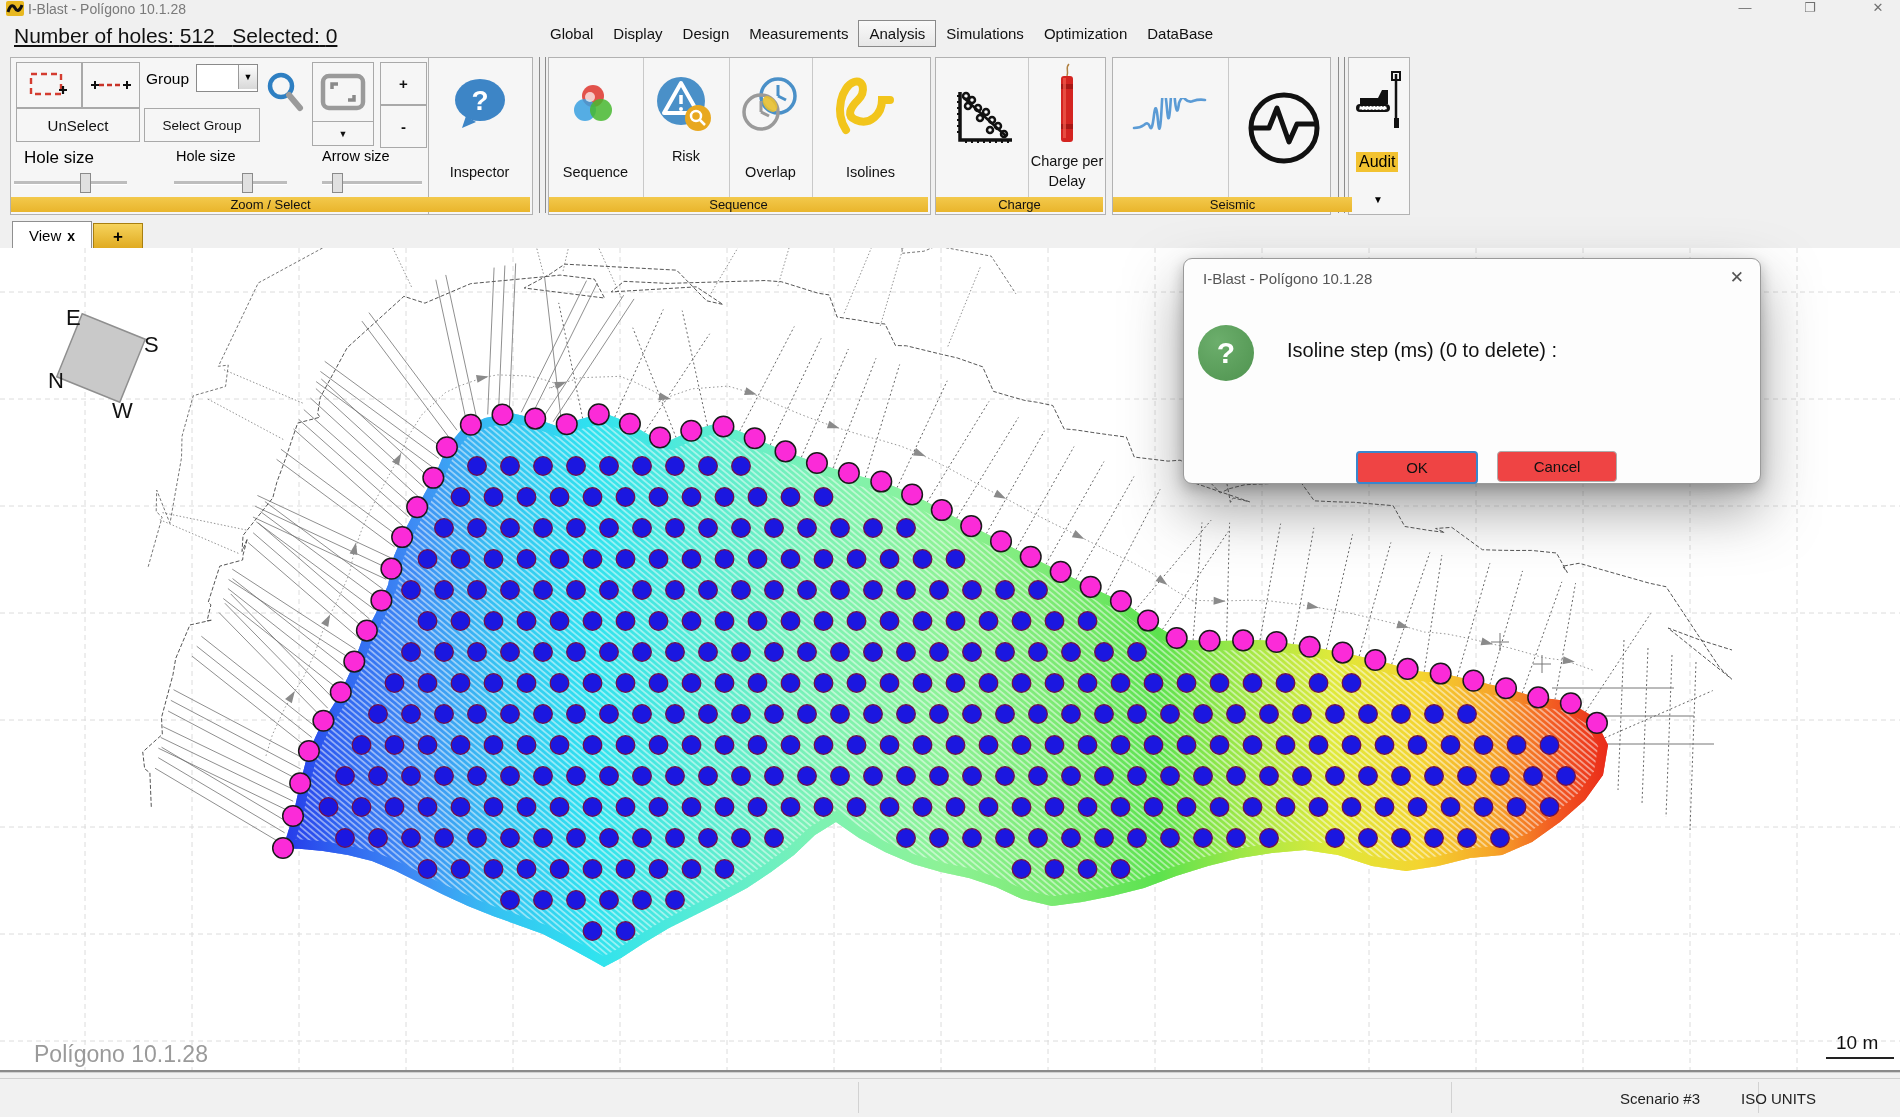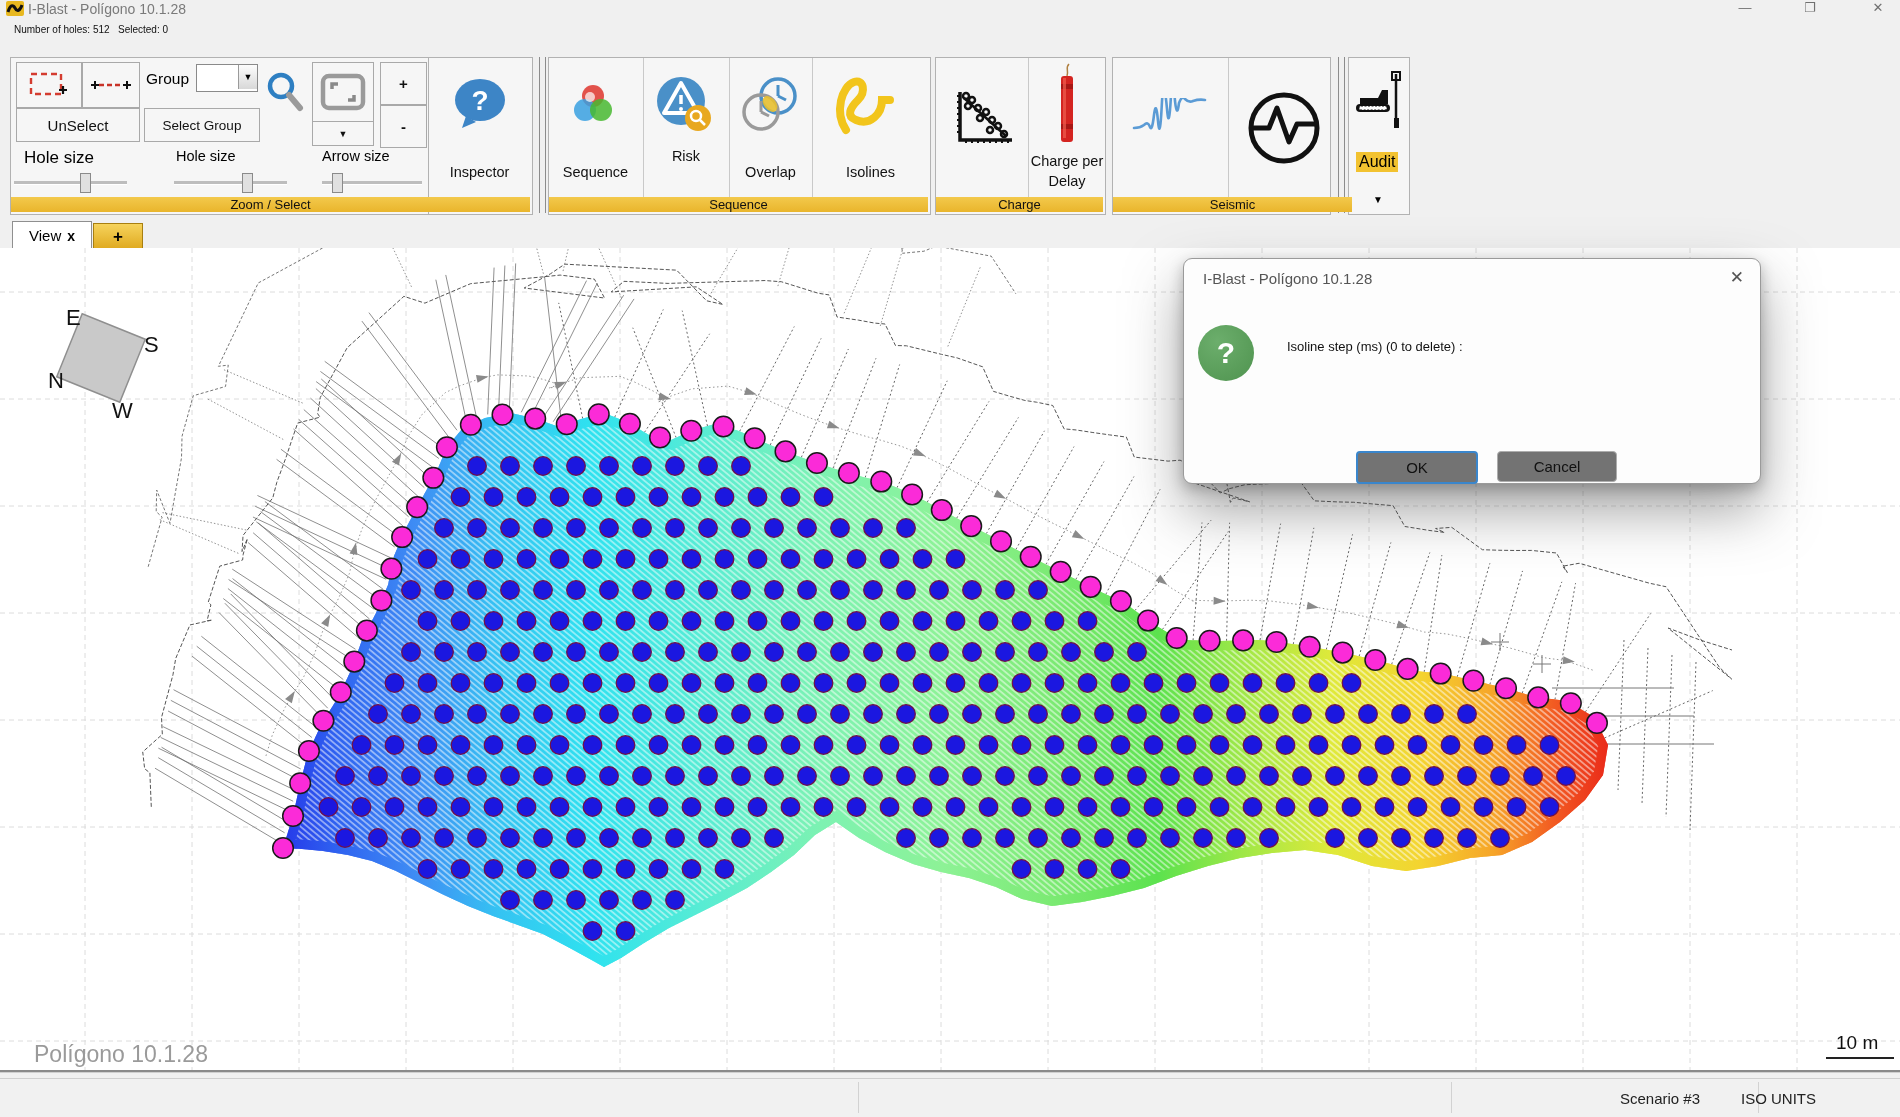--- a/index.html
+++ b/index.html
@@ -3,21 +3,21 @@
 <meta charset="utf-8">
 <style>
   html,body{margin:0;padding:0;background:#f0f0f0;font-family:"Liberation Sans",sans-serif;}
   #app{position:relative;width:1900px;height:1117px;background:#f0f0f0;overflow:hidden;}
   .abs{position:absolute;}
   
   #titlebar{left:0;top:0;width:1900px;height:18px;}
   #apptitle{left:28px;top:1px;font-size:14px;color:#7a7a7a;}
   .winbtn{top:0px;width:40px;height:16px;text-align:center;color:#707070;font-size:13px;line-height:16px;cursor:default;}
   
-  #stats{left:14px;top:24px;font-size:10px;color:#111;}
+  #stats{left:14px;top:24px;font-size:21px;color:#111;text-decoration:underline;}
   #menubar{left:540px;top:19px;display:flex;align-items:center;height:28px;}
   .menuitem{padding:4px 10px;font-size:15px;color:#111;}
   .menuitem.active{border:1px solid #8a8a8a;background:linear-gradient(#fafafa,#e7e7e7);}
   
   .panel{background:#f6f6f6;border:1px solid #b2b2b2;}
   .btn{background:#f6f6f6;border:1px solid #a9a9a9;display:flex;align-items:center;justify-content:center;font-size:15px;color:#111;}
   .ybar{background:linear-gradient(#f3c94c,#e9b52c);color:#111;font-size:13px;text-align:center;height:15px;line-height:15px;}
   .iconlabel{font-size:14.5px;color:#111;text-align:center;}
   .slidertrack{height:3px;background:#bdbdbd;border-bottom:1px solid #fff;}
   .sliderthumb{width:9px;height:18px;background:#e0e0e0;border:1px solid #8a8a8a;}
@@ -32,23 +32,23 @@
   #cv{position:absolute;left:0;top:0;}
   .wm{font-size:23px;fill:#9a9a9a;}
   .scalelabel{font-size:19px;fill:#111;}
   .compasstext{font-size:22px;fill:#111;}
   #canvline{left:0;top:1070px;width:1900px;height:2px;background:#8a8a8a;border-bottom:1px solid #cfcfcf;}
   
   #dialog{left:1183px;top:258px;width:576px;height:224px;background:#fdfdfd;border:1px solid #9a9a9a;border-radius:9px;box-shadow:0 26px 55px rgba(70,70,70,.5),0 5px 14px rgba(0,0,0,.25);}
   #dlgtitle{left:19px;top:11px;font-size:15px;color:#555;}
   #dlgclose{right:16px;top:8px;font-size:17px;color:#555;}
   #dlgicon{left:14px;top:66px;width:56px;height:56px;border-radius:50%;background:radial-gradient(circle at 35% 30%,#6cae6c,#4f934f);color:#fff;font-size:30px;font-weight:bold;display:flex;align-items:center;justify-content:center;}
-  #dlgmsg{left:103px;top:80px;font-size:13px;color:#111;}
+  #dlgmsg{left:103px;top:80px;font-size:20px;color:#111;}
   #dlginput{left:103px;top:128px;width:440px;height:24px;border:1px solid #7a7a7a;background:#fff;font-size:15px;text-align:right;padding:0 6px;font-family:"Liberation Sans",sans-serif;}
-  .dlgbtn{top:192px;width:118px;height:29px;background:#737373;border-radius:4px;display:flex;align-items:center;justify-content:center;font-size:15px;color:#111;}
+  .dlgbtn{top:192px;width:118px;height:29px;background:#ef4444;border-radius:4px;display:flex;align-items:center;justify-content:center;font-size:15px;color:#111;}
   #okbtn{left:172px;border:2px solid #3a86cc;}
   #cancelbtn{left:313px;border:1px solid #adadad;}
   
   #statusbar{left:0;top:1078px;width:1900px;height:39px;background:#f1f1f1;border-top:1px solid #cfcfcf;}
   .statustext{top:1090px;font-size:15px;color:#222;}
   .statussep{top:1082px;width:1px;height:31px;background:#d2d2d2;}
 </style>
 </head>
 <body>
 
@@ -63,20 +63,30 @@
     <div class="abs winbtn" style="left:1725px">—</div>
     <div class="abs winbtn" style="left:1790px">❐</div>
     <div class="abs winbtn" style="left:1858px">✕</div>
   </div>
 
   <div class="abs" id="stats">
     <span>Number of holes:</span>
     <span>512</span>&nbsp;&nbsp;
     <span>Selected:</span>
     <span>0</span>
+  </div>
+  <div class="abs" id="menubar">
+    <div class="menuitem">Global</div>
+    <div class="menuitem">Display</div>
+    <div class="menuitem">Design</div>
+    <div class="menuitem">Measurements</div>
+    <div class="menuitem active">Analysis</div>
+    <div class="menuitem">Simulations</div>
+    <div class="menuitem">Optimization</div>
+    <div class="menuitem">DataBase</div>
   </div>
 
   <div class="abs panel" style="left:10px;top:57px;width:418px;height:156px;"></div>
   <div class="abs panel" style="left:428px;top:57px;width:103px;height:156px;"></div>
   <div class="abs panel" style="left:548px;top:57px;width:381px;height:156px;"></div>
   <div class="abs panel" style="left:935px;top:57px;width:169px;height:156px;"></div>
   <div class="abs panel" style="left:1112px;top:57px;width:217px;height:156px;"></div>
   <div class="abs panel" style="left:1348px;top:57px;width:60px;height:156px;"></div>
   <div class="abs vsep" style="left:539px;top:57px;height:156px;"></div>
   <div class="abs vsep" style="left:545px;top:57px;height:156px;"></div>

